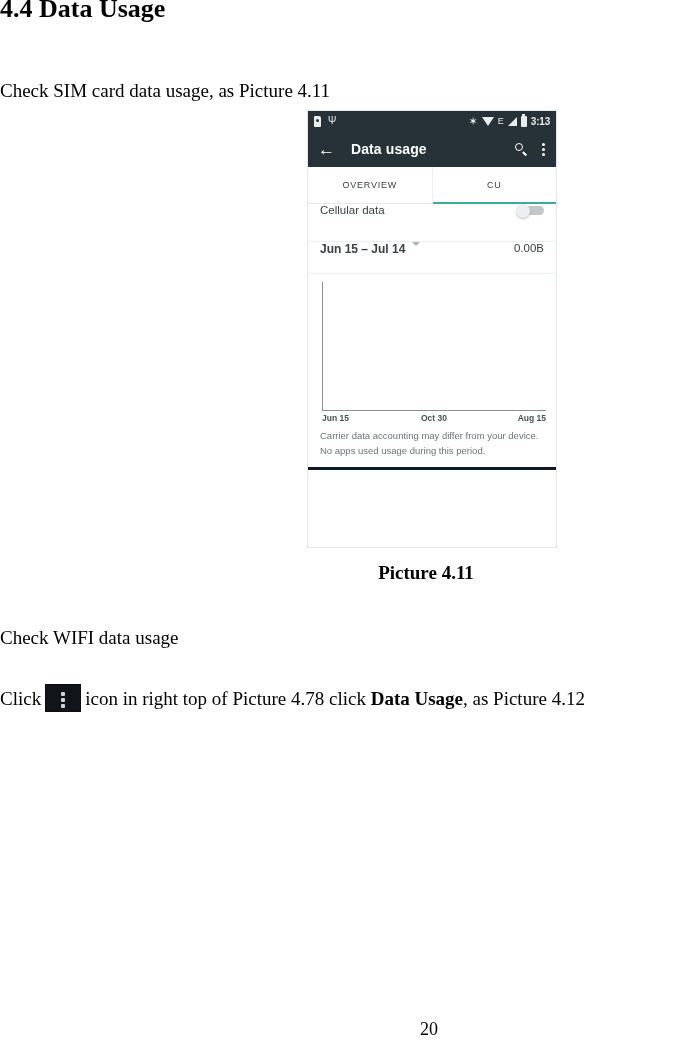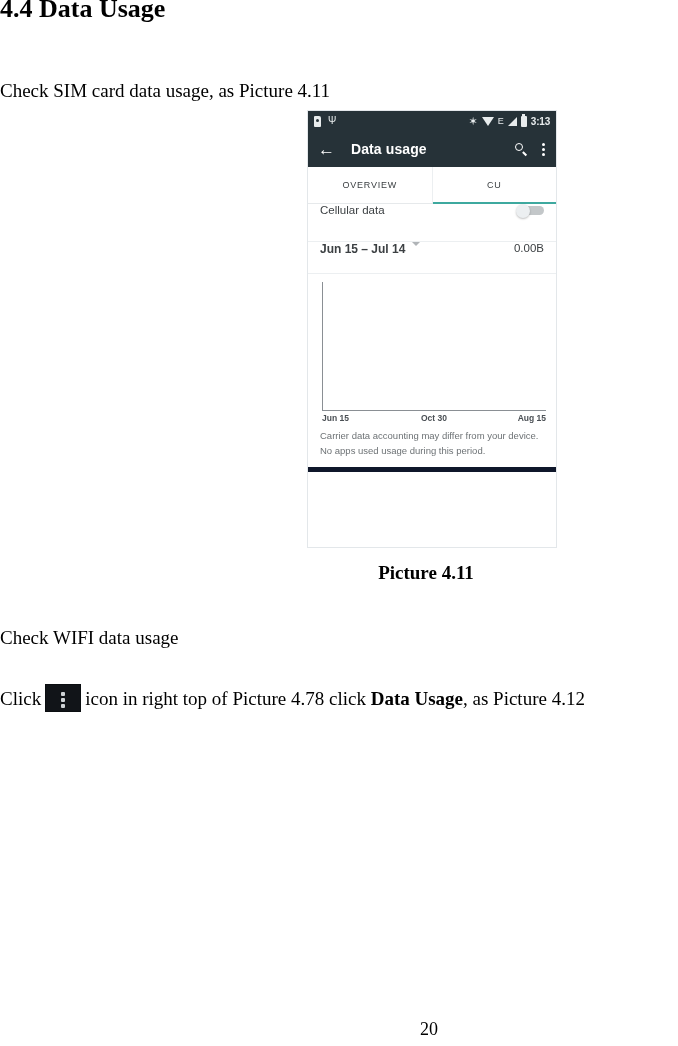--- a/index.html
+++ b/index.html
@@ -340,21 +340,21 @@
     top: 2px;
     white-space: nowrap;
   }
   .xt0 { left: 0px; }
   .xt1 { left: 50%; transform: translateX(-50%); }
   .xt2 { right: 0px; }
 
   
   .notes {
     padding: 5px 12px 9px 12px;
-    border-bottom: 5px solid #0f172a;
+    border-bottom: 3px solid #0f172a;
   }
   .note-line {
     font-size: 9.5px;
     color: #6d7275;
     line-height: 1.55;
   }
 
   .empty-area {
     height: 66px;
     background: #ffffff;

